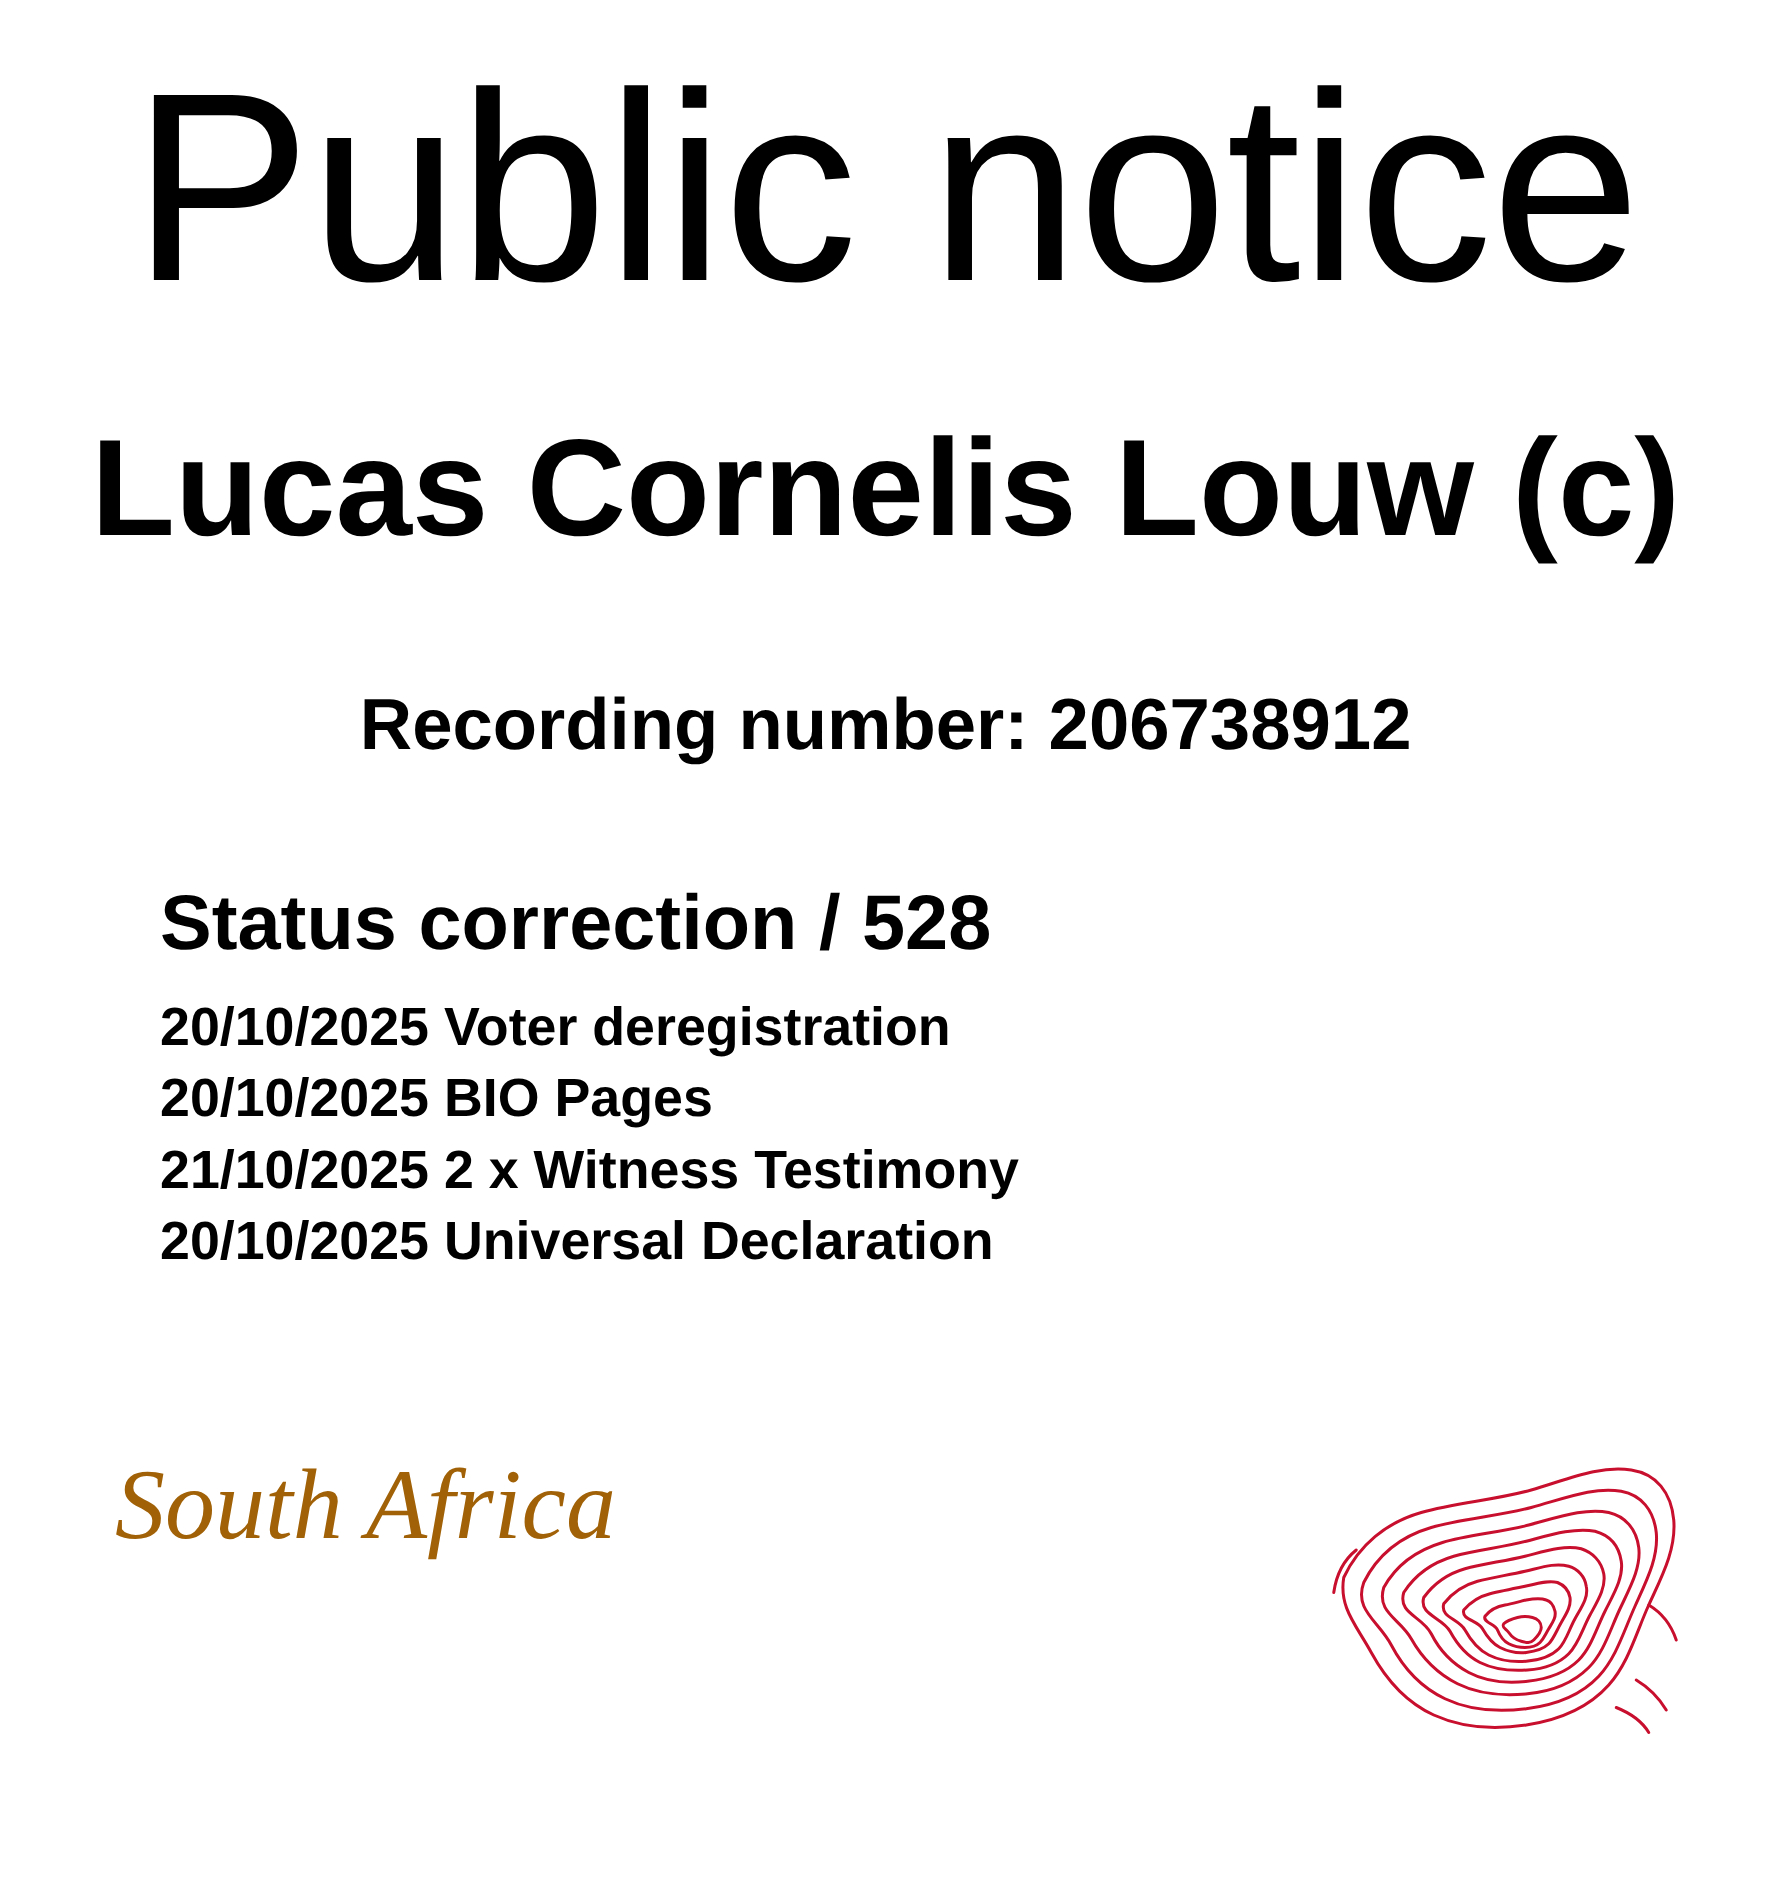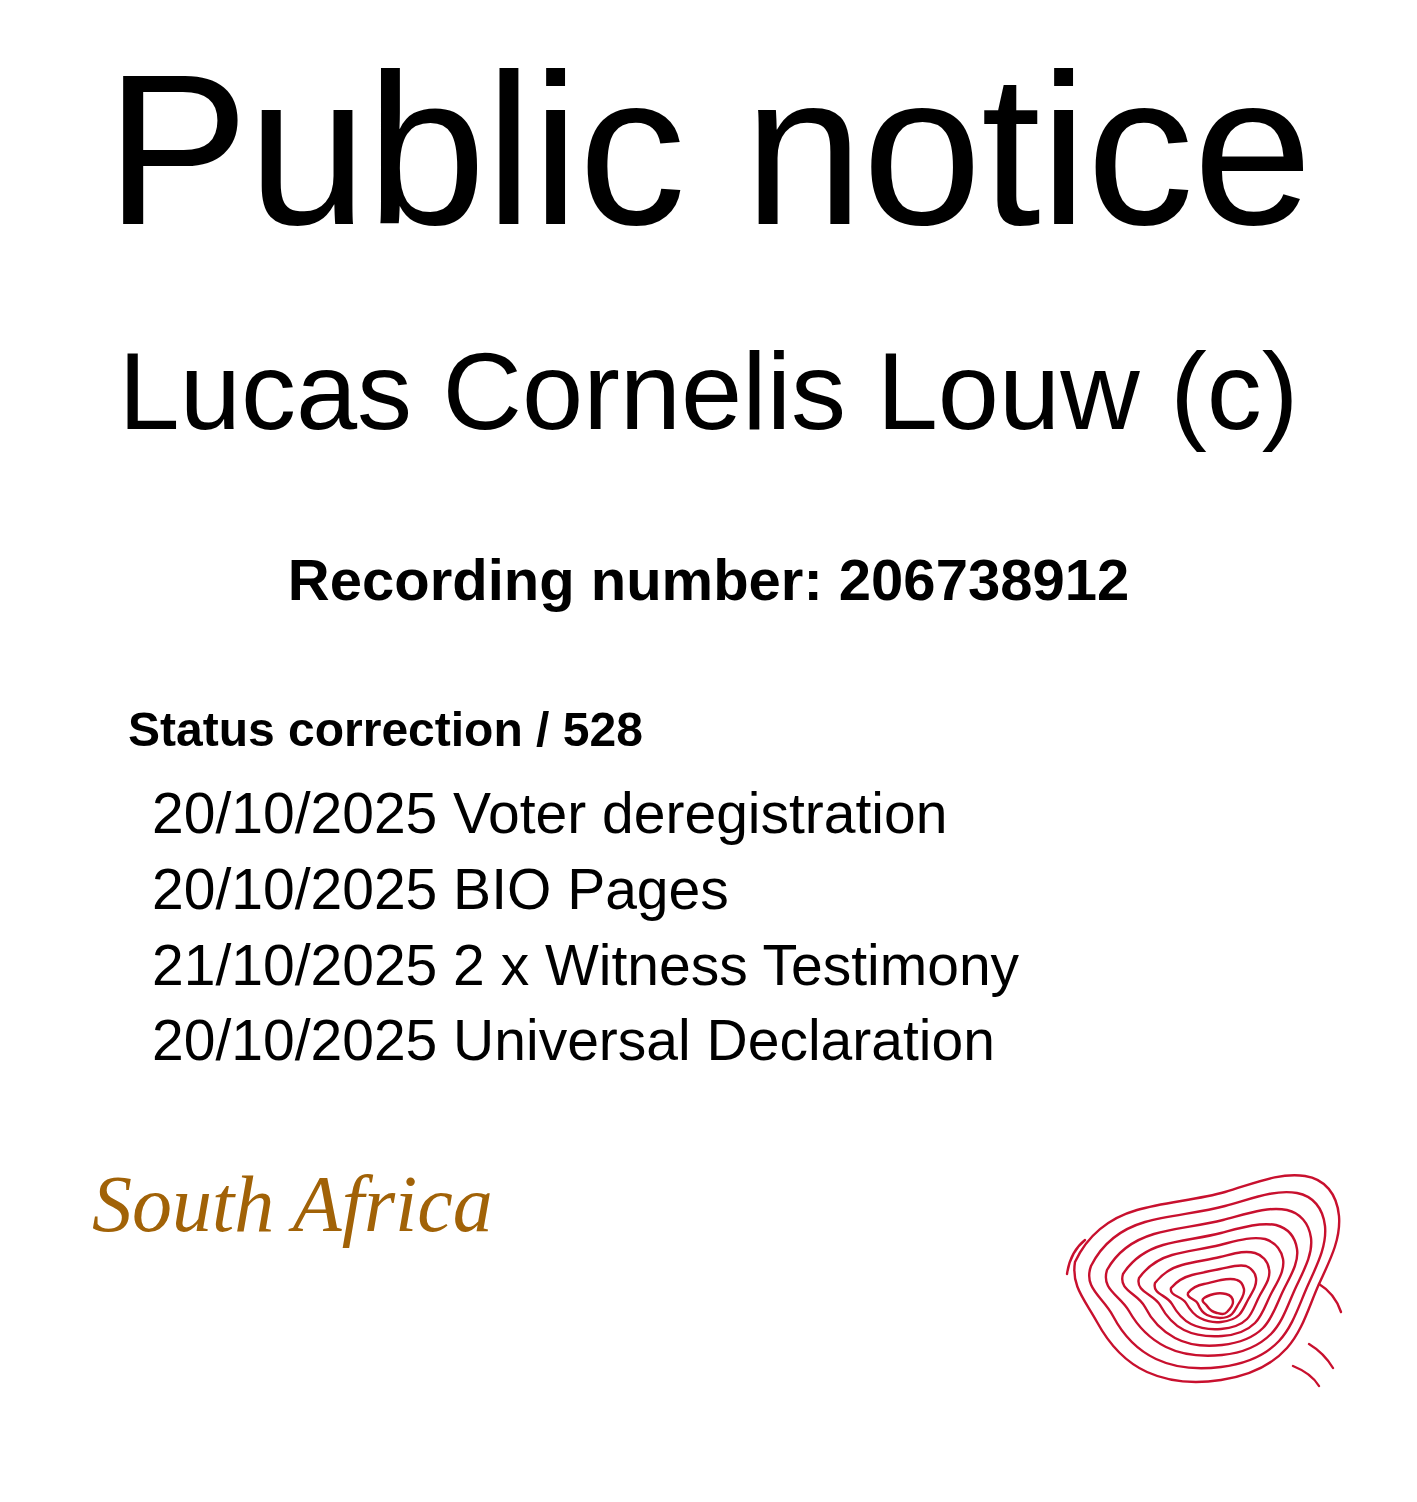--- a/index.html
+++ b/index.html
@@ -39,21 +39,21 @@
   }
 
   .subject {
     position: absolute;
     left: 0;
     top: 330px;
     width: 1417px;
     text-align: center;
     font-size: 110px;
     line-height: 1.1;
-    font-weight: 400;
+    font-weight: 700;
     font-family: "Liberation Sans", sans-serif;
   }
 
   .recording {
     position: absolute;
     left: 0;
     top: 545px;
     width: 1417px;
     text-align: center;
     font-size: 58px;
@@ -62,33 +62,32 @@
   }
 
   .details {
     position: absolute;
     left: 128px;
     top: 700px;
     width: 1180px;
   }
 
   .status-line {
-    font-size: 48px;
+    font-size: 62px;
     font-weight: bold;
     line-height: 1.25;
     margin-bottom: 16px;
     white-space: nowrap;
   }
 
   .entry {
-    font-size: 57px;
-    font-weight: normal;
+    font-size: 43px;
+    font-weight: bold;
     line-height: 1.33;
     white-space: nowrap;
-    margin-left: 24px;
   }
 
   .footer {
     position: absolute;
     left: 0;
     bottom: 48px;
     width: 1417px;
     height: 300px;
   }
 

